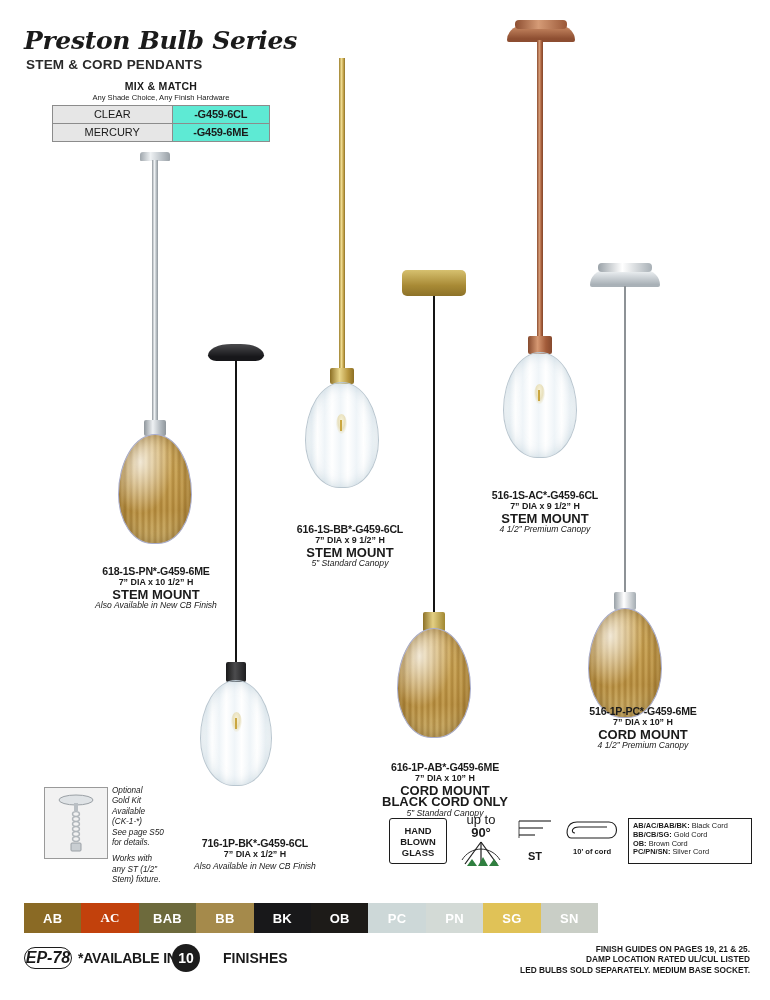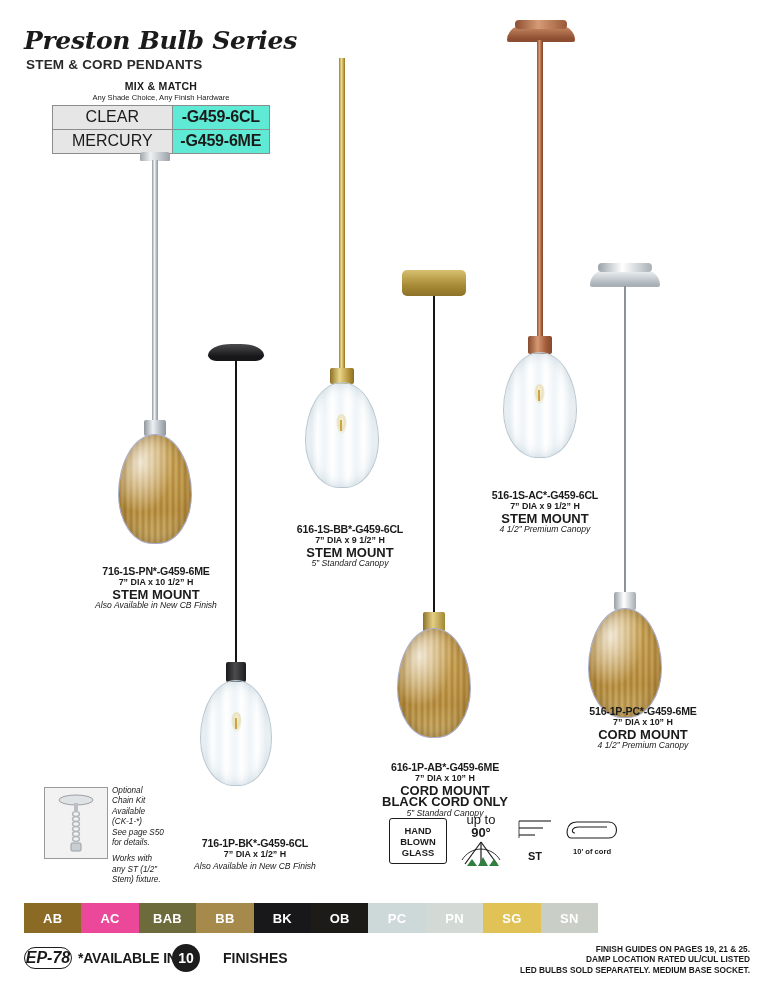--- a/index.html
+++ b/index.html
@@ -29,21 +29,21 @@
     letter-spacing:0.2px; color:#2a2a2a;
   }
 
   
   .mixmatch { position:absolute; left:52px; top:80px; width:218px; }
   .mm-title { text-align:center; font-size:10.5px; font-weight:bold; letter-spacing:0.3px; }
   .mm-sub { text-align:center; font-size:7.6px; margin-top:1px; }
   table.choices { border-collapse:collapse; width:218px; margin-top:3px; }
   table.choices td {
     border:1px solid #8c8c8c;
-    font-size:16px;
+    font-size:11px;
     text-align:center;
     padding:2px 0 3px;
     height:16px;
   }
   table.choices tr.head td { background:#cfcfcf; font-size:10px; }
   table.choices td.left { width:120px; background:#e6e6e6; }
   table.choices td.right { width:98px; background:#5eead4; font-weight:bold; letter-spacing:-0.2px; }
   table.choices tr.head td.left, table.choices tr.head td.right { background:#cbcbcb; font-weight:normal; }
 
   
@@ -188,21 +188,21 @@
     <div class="rod" style="left:56px; top:8px; width:6px; height:262px;
                 background:linear-gradient(90deg,#8f969c,#f1f4f6 40%,#b9c0c5 70%,#8f969c);"></div>
 
     <div style="position:absolute; left:48px; top:268px; width:22px; height:16px;
                 background:linear-gradient(90deg,#8f969c,#eef1f3 40%,#b2b9bf 75%,#8f969c);
                 border-radius:2px;"></div>
 
     <div class="shade-merc" style="left:22px; top:282px; width:74px; height:110px;"></div>
   </div>
   <div class="caption" style="left:76px; top:566px; width:160px;">
-    <div class="sku">716-1S-PN*-G459-6ME</div>
+    <div class="sku">618-1S-PN*-G459-6ME</div>
     <div class="dim">7” DIA x 10 1/2” H</div>
     <div class="mount">STEM MOUNT</div>
     <div class="note">Also Available in New CB Finish</div>
   </div>
 
   <div class="fx" style="left:295px; top:58px; width:110px; height:420px;">
     <div class="rod" style="left:44px; top:0px; width:6px; height:312px;
                 background:linear-gradient(90deg,#9c7e2c,#f0dd93 40%,#c6a64d 72%,#8e7227);
                 transform:rotate(0deg);"></div>
     <div style="position:absolute; left:35px; top:310px; width:24px; height:16px;
@@ -308,21 +308,21 @@
         <ellipse cx="31" cy="36" rx="3.5" ry="2.4"></ellipse>
         <ellipse cx="31" cy="41" rx="3.5" ry="2.4"></ellipse>
         <ellipse cx="31" cy="46" rx="3.5" ry="2.4"></ellipse>
         <ellipse cx="31" cy="51" rx="3.5" ry="2.4"></ellipse>
       </g>
       <rect x="26" y="55" width="10" height="8" rx="1" fill="#c9ced2" stroke="#9aa0a5"></rect>
     </svg>
   </div>
   <div class="chain-text">
     <div>Optional</div>
-    <div>Chain Kit</div>
+    <div>Gold Kit</div>
     <div>Available</div>
     <div>(CK-1-*)</div>
     <div>See page S50</div>
     <div>for details.</div>
     <div style="height:6px"></div>
     <div>Works with</div>
     <div>any ST (1/2”</div>
     <div>Stem) fixture.</div>
   </div>
 
@@ -359,26 +359,32 @@
   </div>
 
   <div class="badge-cord">
     <svg width="58" height="30" viewBox="0 0 58 30">
       <path d="M8 22 C2 22 2 6 14 6 L46 6 C56 6 56 22 46 22 Z" stroke="#1c1c1c" stroke-width="1.1" fill="none"></path>
       <path d="M12 17 C8 17 8 11 16 11 L44 11" stroke="#1c1c1c" stroke-width="1.1" fill="none"></path>
     </svg>
     <div style="font-weight:bold; font-size:7.6px; margin-top:-3px;">10' of cord</div>
   </div>
 
+  <div class="legend">
+    <div><b>AB/AC/BAB/BK:</b> <span>Black Cord</span></div>
+    <div><b>BB/CB/SG:</b> <span>Gold Cord</span></div>
+    <div><b>OB:</b> <span>Brown Cord</span></div>
+    <div><b>PC/PN/SN:</b> <span>Silver Cord</span></div>
+  </div>
 
   <div class="swatches">
     <div class="sw" style="background: rgb(138, 106, 37); color: rgb(255, 255, 255);">
         <span>AB</span>
       </div>
-    <div class="sw" style="background: #ec4899; color: rgb(255, 255, 255);">
+    <div class="sw" style="background: #c2410c; color: rgb(255, 255, 255); font-family: Liberation Serif, serif;">
         <span>AC</span>
       </div>
     <div class="sw" style="background: rgb(109, 106, 60); color: rgb(255, 255, 255);">
         <span>BAB</span>
       </div>
     <div class="sw" style="background: rgb(165, 138, 75); color: rgb(255, 255, 255);">
         <span>BB</span>
       </div>
     <div class="sw" style="background: rgb(24, 24, 26); color: rgb(255, 255, 255);">
         <span>BK</span>

